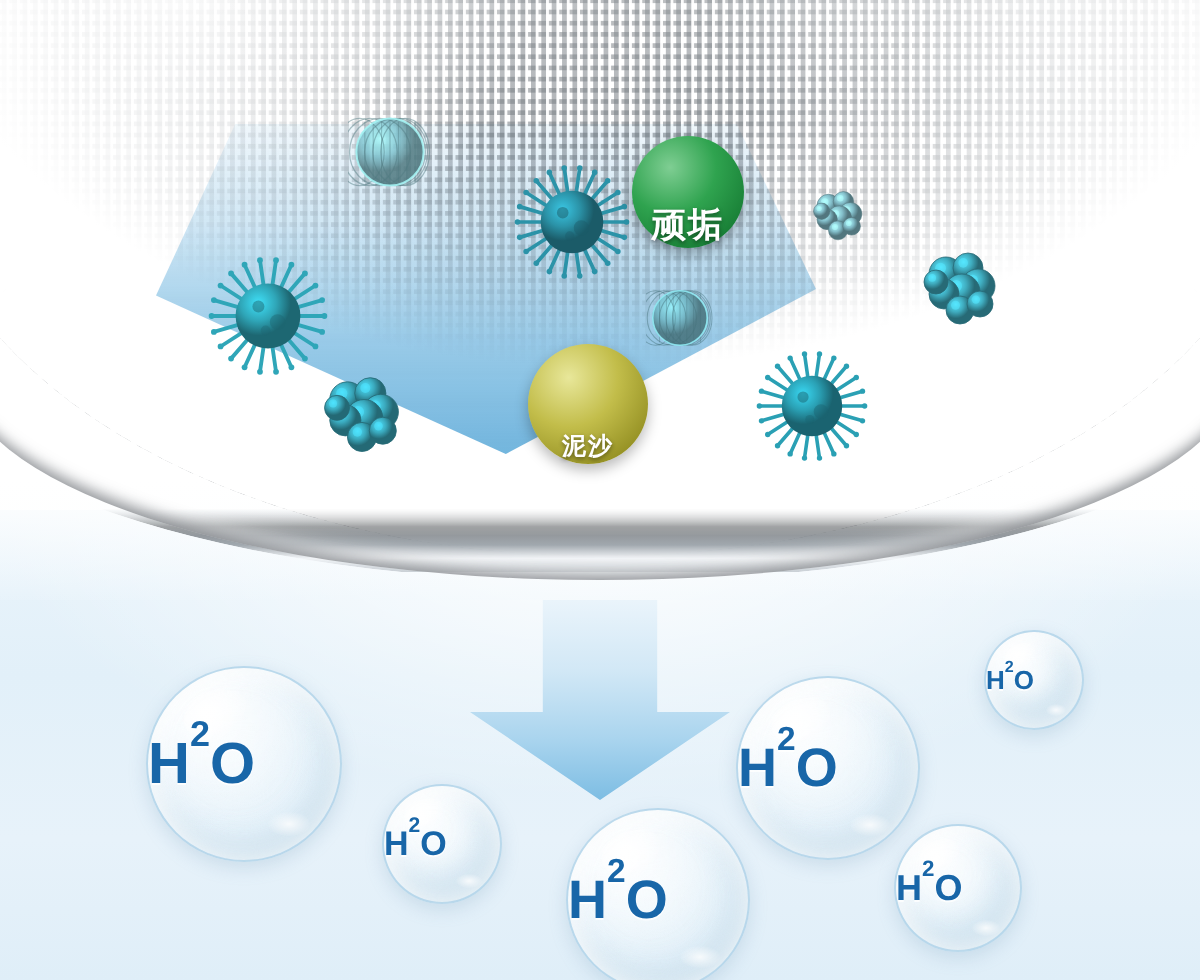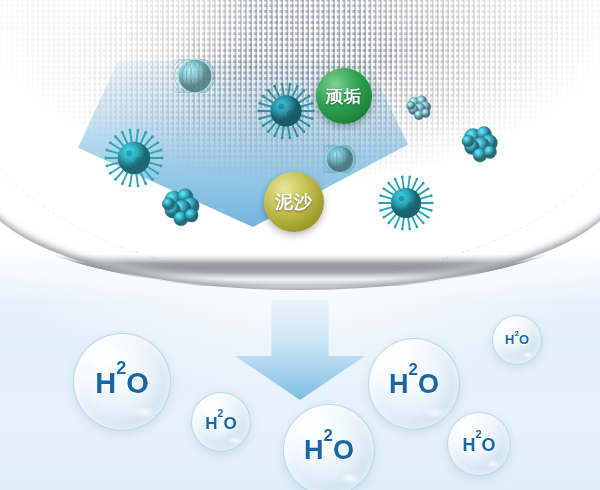--- a/index.html
+++ b/index.html
@@ -96,45 +96,45 @@
   
   .arrow{
     position:absolute;left:235px;top:300px;width:130px;height:100px;
     clip-path:polygon(28% 0%, 72% 0%, 72% 56%, 100% 56%, 50% 100%, 0% 56%, 28% 56%);
     background:linear-gradient(180deg,#eaf4fb 0%, #d2e8f6 35%, #a9d4ee 70%, #7dbde3 100%);
   }
 
   
   .pill{
     position:absolute;border-radius:50%;
-    display:flex;align-items:center;justify-content:center;
+    display:flex;align-items:flex-end;justify-content:center;
     color:#fff;font-weight:700;letter-spacing:1px;
     text-shadow:0 1px 2px rgba(0,0,0,.45);
     box-shadow:0 3px 7px rgba(0,0,0,.28);
   }
   .pill.rust{
     left:201px;top:101px;width:54px;height:54px;font-size:17px;
     background:radial-gradient(circle at 34% 28%, #d79570 0%, #b36840 40%, #7d3c18 100%);
   }
   .pill.scale{
     left:316px;top:68px;width:56px;height:56px;font-size:17px;
     background:radial-gradient(circle at 34% 28%, #7fce93 0%, #2fa34f 42%, #0c6b28 100%);
   }
   .pill.silt{
-    left:264px;top:172px;width:60px;height:60px;font-size:18px;
+    left:264px;top:172px;width:60px;height:60px;font-size:12px;
     background:radial-gradient(circle at 34% 28%, #e8e79a 0%, #c2bd4a 42%, #7e7a10 100%);
   }
 
   
   .germ{position:absolute;}
 
   
   .bubble{
     position:absolute;border-radius:50%;
-    display:flex;align-items:center;justify-content:center;
+    display:flex;align-items:center;justify-content:flex-start;
     background:
       radial-gradient(circle at 32% 26%, rgba(255,255,255,0.98) 0%, rgba(255,255,255,0.55) 28%, rgba(255,255,255,0.08) 52%, rgba(255,255,255,0) 62%),
       radial-gradient(circle at 50% 50%, rgba(240,248,252,0.55) 0%, rgba(228,241,249,0.45) 62%, rgba(206,229,243,0.65) 88%, rgba(176,210,231,0.85) 100%);
     box-shadow:
       inset 0 0 14px rgba(255,255,255,0.95),
       inset -5px -7px 16px rgba(140,180,205,0.40),
       inset 4px 5px 10px rgba(255,255,255,0.9),
       0 3px 9px rgba(110,150,180,0.22);
     border:1px solid rgba(178,212,233,0.85);
   }

